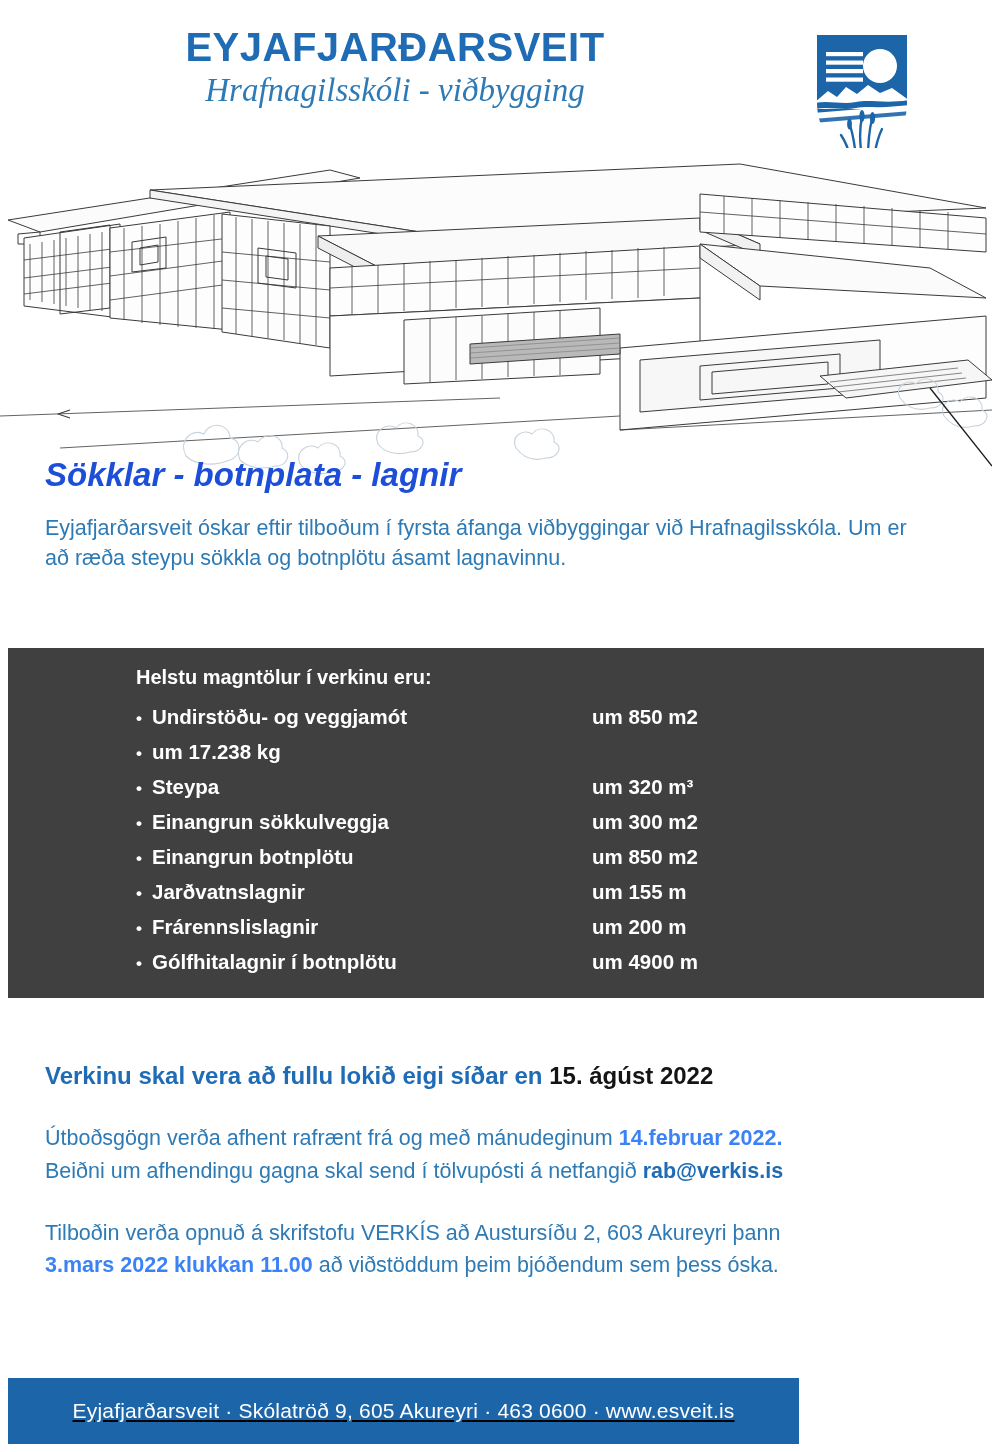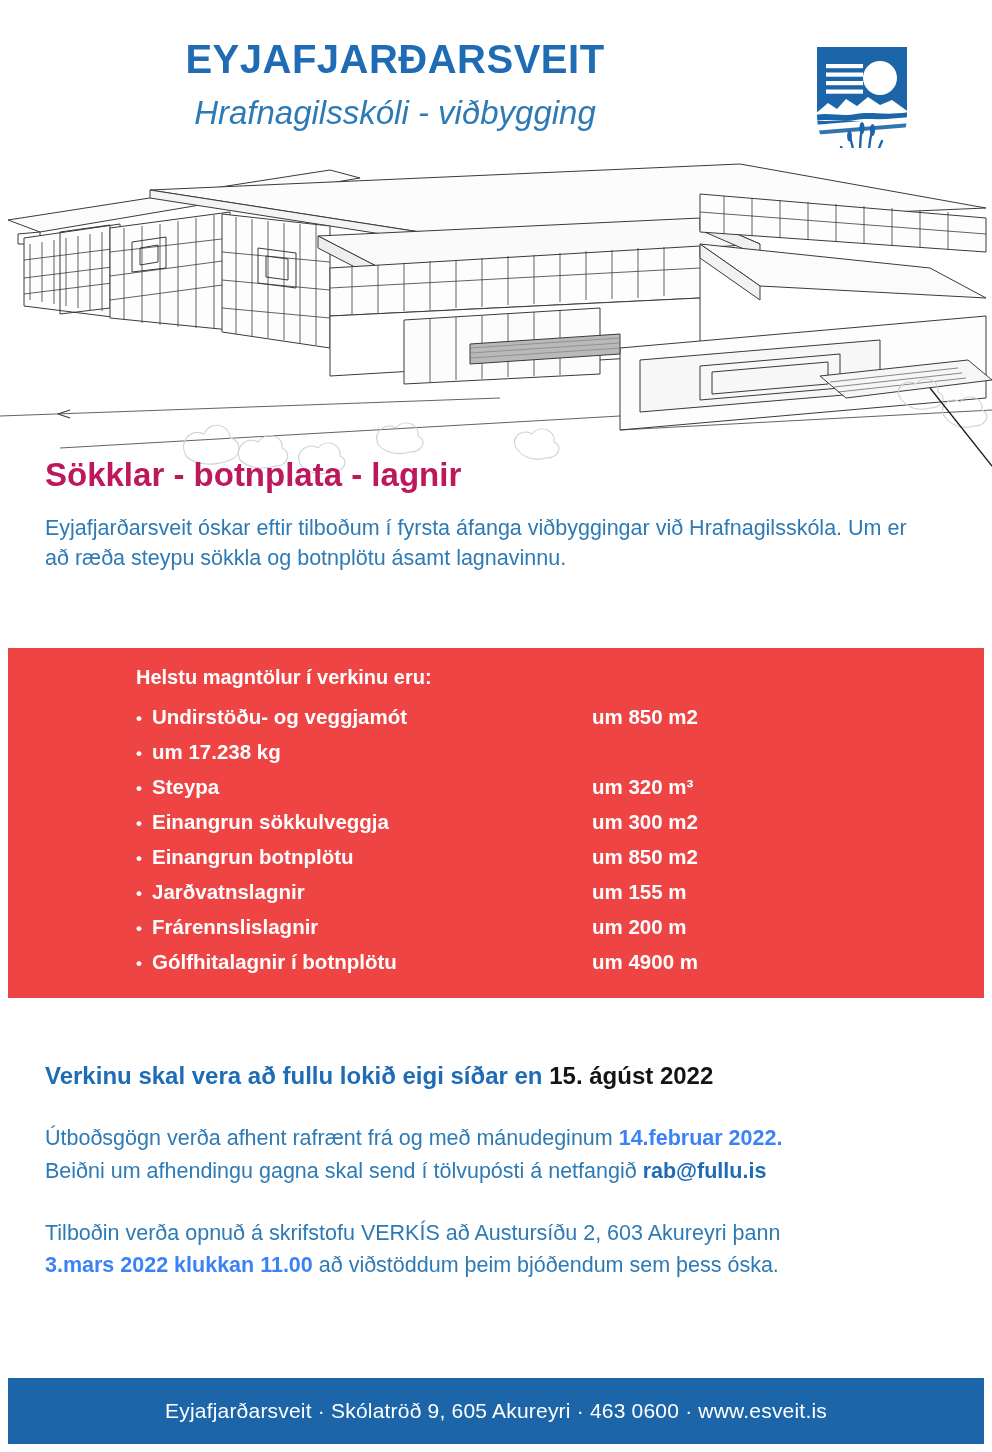--- a/index.html
+++ b/index.html
@@ -12,46 +12,46 @@
     height: 1452px;
     position: relative;
     overflow: hidden;
     font-family: "Liberation Sans", sans-serif;
     -webkit-font-smoothing: antialiased;
   }
 
   
   .header {
     position: absolute;
-    left: 0; top: 16px;
+    left: 0; top: 4px;
     width: 800px;
     height: 160px;
   }
   .header-titles {
     position: absolute;
     left: 0; top: 22px;
     width: 790px;
     text-align: center;
   }
   .org-name {
     font-size: 40px;
     font-weight: bold;
     letter-spacing: 0.5px;
     color: #1f6cb5;
     line-height: 1.05;
     font-family: "Liberation Sans", sans-serif;
   }
   .project-name {
-    margin-top: 14px;
+    margin-top: 4px;
     font-size: 33px;
     font-style: italic;
     font-weight: normal;
     color: #2d7ab5;
     line-height: 1.15;
-    font-family: Liberation Sans, sans-serif;
+    font-family: Liberation Serif, serif;
   }
 
   
   .crest {
     position: absolute;
     left: 812px;
     top: 27px;
     width: 100px;
     height: 132px;
   }
@@ -69,40 +69,41 @@
   
   .intro {
     position: absolute;
     left: 45px;
     top: 455px;
     width: 900px;
   }
   .intro-title {
     font-size: 33px;
     font-weight: bold;
-    color: #be185d;
+    color: #1d4ed8;
     line-height: 1.2;
     margin: 0 0 18px 0;
+    font-style: italic;
   }
   .intro-body {
     font-size: 21.5px;
     color: #2d7ab5;
     line-height: 1.42;
     margin: 0;
     max-width: 890px;
   }
 
   
   .panel {
     position: absolute;
     left: 8px;
     top: 648px;
     width: 976px;
     height: 350px;
-    background: #ef4444;
+    background: #404040;
   }
   .panel-heading {
     position: absolute;
     left: 128px;
     top: 18px;
     font-size: 20px;
     font-weight: bold;
     color: #ffffff;
   }
   .panel-list {
@@ -162,26 +163,27 @@
   .para .strong-blue {
     font-weight: bold;
     color: #1f6cb5;
   }
 
   
   .footer {
     position: absolute;
     left: 8px;
     top: 1378px;
-    width: 976px;
+    width: 791px;
     height: 66px;
     background: #1c65a8;
     display: flex;
     align-items: center;
     justify-content: center;
+    text-decoration: underline;
   }
   .footer-text {
     color: #ffffff;
     font-size: 21px;
     letter-spacing: 0.2px;
   }
 </style>
 </head>
 <body>
 
@@ -437,21 +439,21 @@
 </div>
 
 <div class="details">
 
   <p class="deadline-line">
     <span>Verkinu skal vera að fullu lokið eigi síðar en </span><span class="dark">15. ágúst 2022</span>
   </p>
 
   <p class="para">
     <span>Útboðsgögn verða afhent rafrænt frá og með mánudeginum </span><span class="strong-dark">14.februar 2022.</span><br>
-    <span>Beiðni um afhendingu gagna skal send í tölvupósti á netfangið </span><span class="strong-blue">rab@fullu.is</span>
+    <span>Beiðni um afhendingu gagna skal send í tölvupósti á netfangið </span><span class="strong-blue">rab@verkis.is</span>
   </p>
 
   <p class="para">
     <span>Tilboðin verða opnuð á skrifstofu VERKÍS að Austursíðu 2, 603 Akureyri þann </span><br>
     <span class="strong-dark">3.mars 2022 klukkan 11.00</span><span> að viðstöddum þeim bjóðendum sem þess óska.</span>
   </p>
 
 </div>
 
 <div class="footer">

